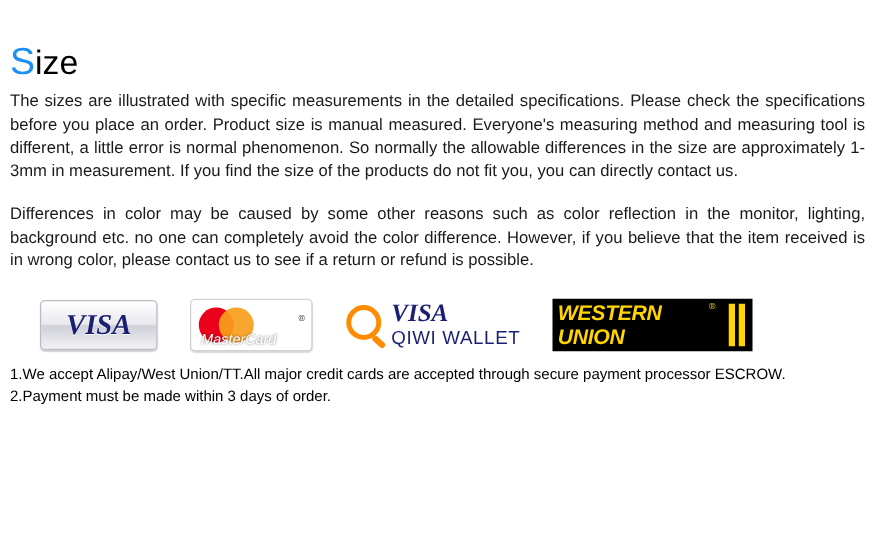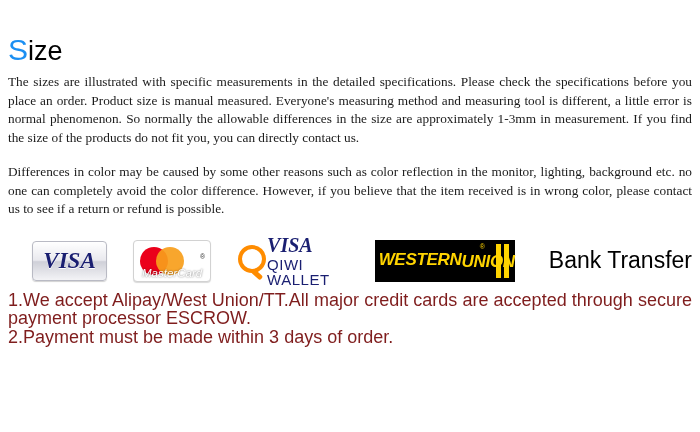--- a/index.html
+++ b/index.html
@@ -42,21 +42,20 @@
   .sec-payment { padding-top: 10px; }
 
   .body-text {
     font-size: 13.3px;
     line-height: 18.5px;
     text-align: justify;
     text-justify: inter-word;
     margin: 0;
     padding: 0;
     color: #1a1a1a;
-    font-family: Liberation Serif, serif;
   }
   .sec-size .body-text { margin-top: 7px; }
   .sec-color .body-text { margin-top: 7px; }
 
   .pay-logos {
     display: flex;
     align-items: center;
     margin-top: 10px;
     padding-left: 24px;
     height: 44px;
@@ -181,21 +180,21 @@
     width: 160px;
     height: 42px;
     display: flex;
     align-items: center;
     padding-left: 4px;
     box-sizing: border-box;
     position: relative;
   }
   .wu-words {
     display: flex;
-    flex-direction: row;
+    flex-direction: column;
     line-height: 1;
     color: #ffd400;
     font-weight: bold;
     font-style: italic;
     font-size: 17px;
     letter-spacing: -0.3px;
   }
   .wu-words .l2 { margin-top: 2px; }
   .wu-bars {
     position: absolute;
@@ -221,24 +220,24 @@
 
   .bank-transfer {
     font-size: 23px;
     color: #000000;
     margin-left: 8px;
     white-space: nowrap;
   }
 
   .pay-notes {
     margin-top: 8px;
-    font-size: 18px;
+    font-size: 12px;
     line-height: 18.5px;
     text-align: justify;
-    color: #7f1d1d;
+    color: #000000;
   }
   .pay-notes p { margin: 0; padding: 0; }
 </style>
 </head>
 <body>
 
 <div class="page">
 
   <div class="sec-size">
     <h2 class="section-heading"><span class="cap">S</span><span class="rest">ize</span></h2>
@@ -282,21 +281,20 @@
           <span class="l1">WESTERN</span>
           <span class="l2">UNION</span>
         </span>
         <span class="wu-reg">®</span>
         <span class="wu-bars">
             <i></i>
             <i></i>
           </span>
       </div>
 
-      <div class="bank-transfer">Bank Transfer</div>
     </div>
 
     <div class="pay-notes">
       <p>1.We accept Alipay/West Union/TT.All major credit cards are accepted through secure payment processor ESCROW.</p>
       <p>2.Payment must be made within 3 days of order.</p>
     </div>
   </div>
 
 </div>
 

